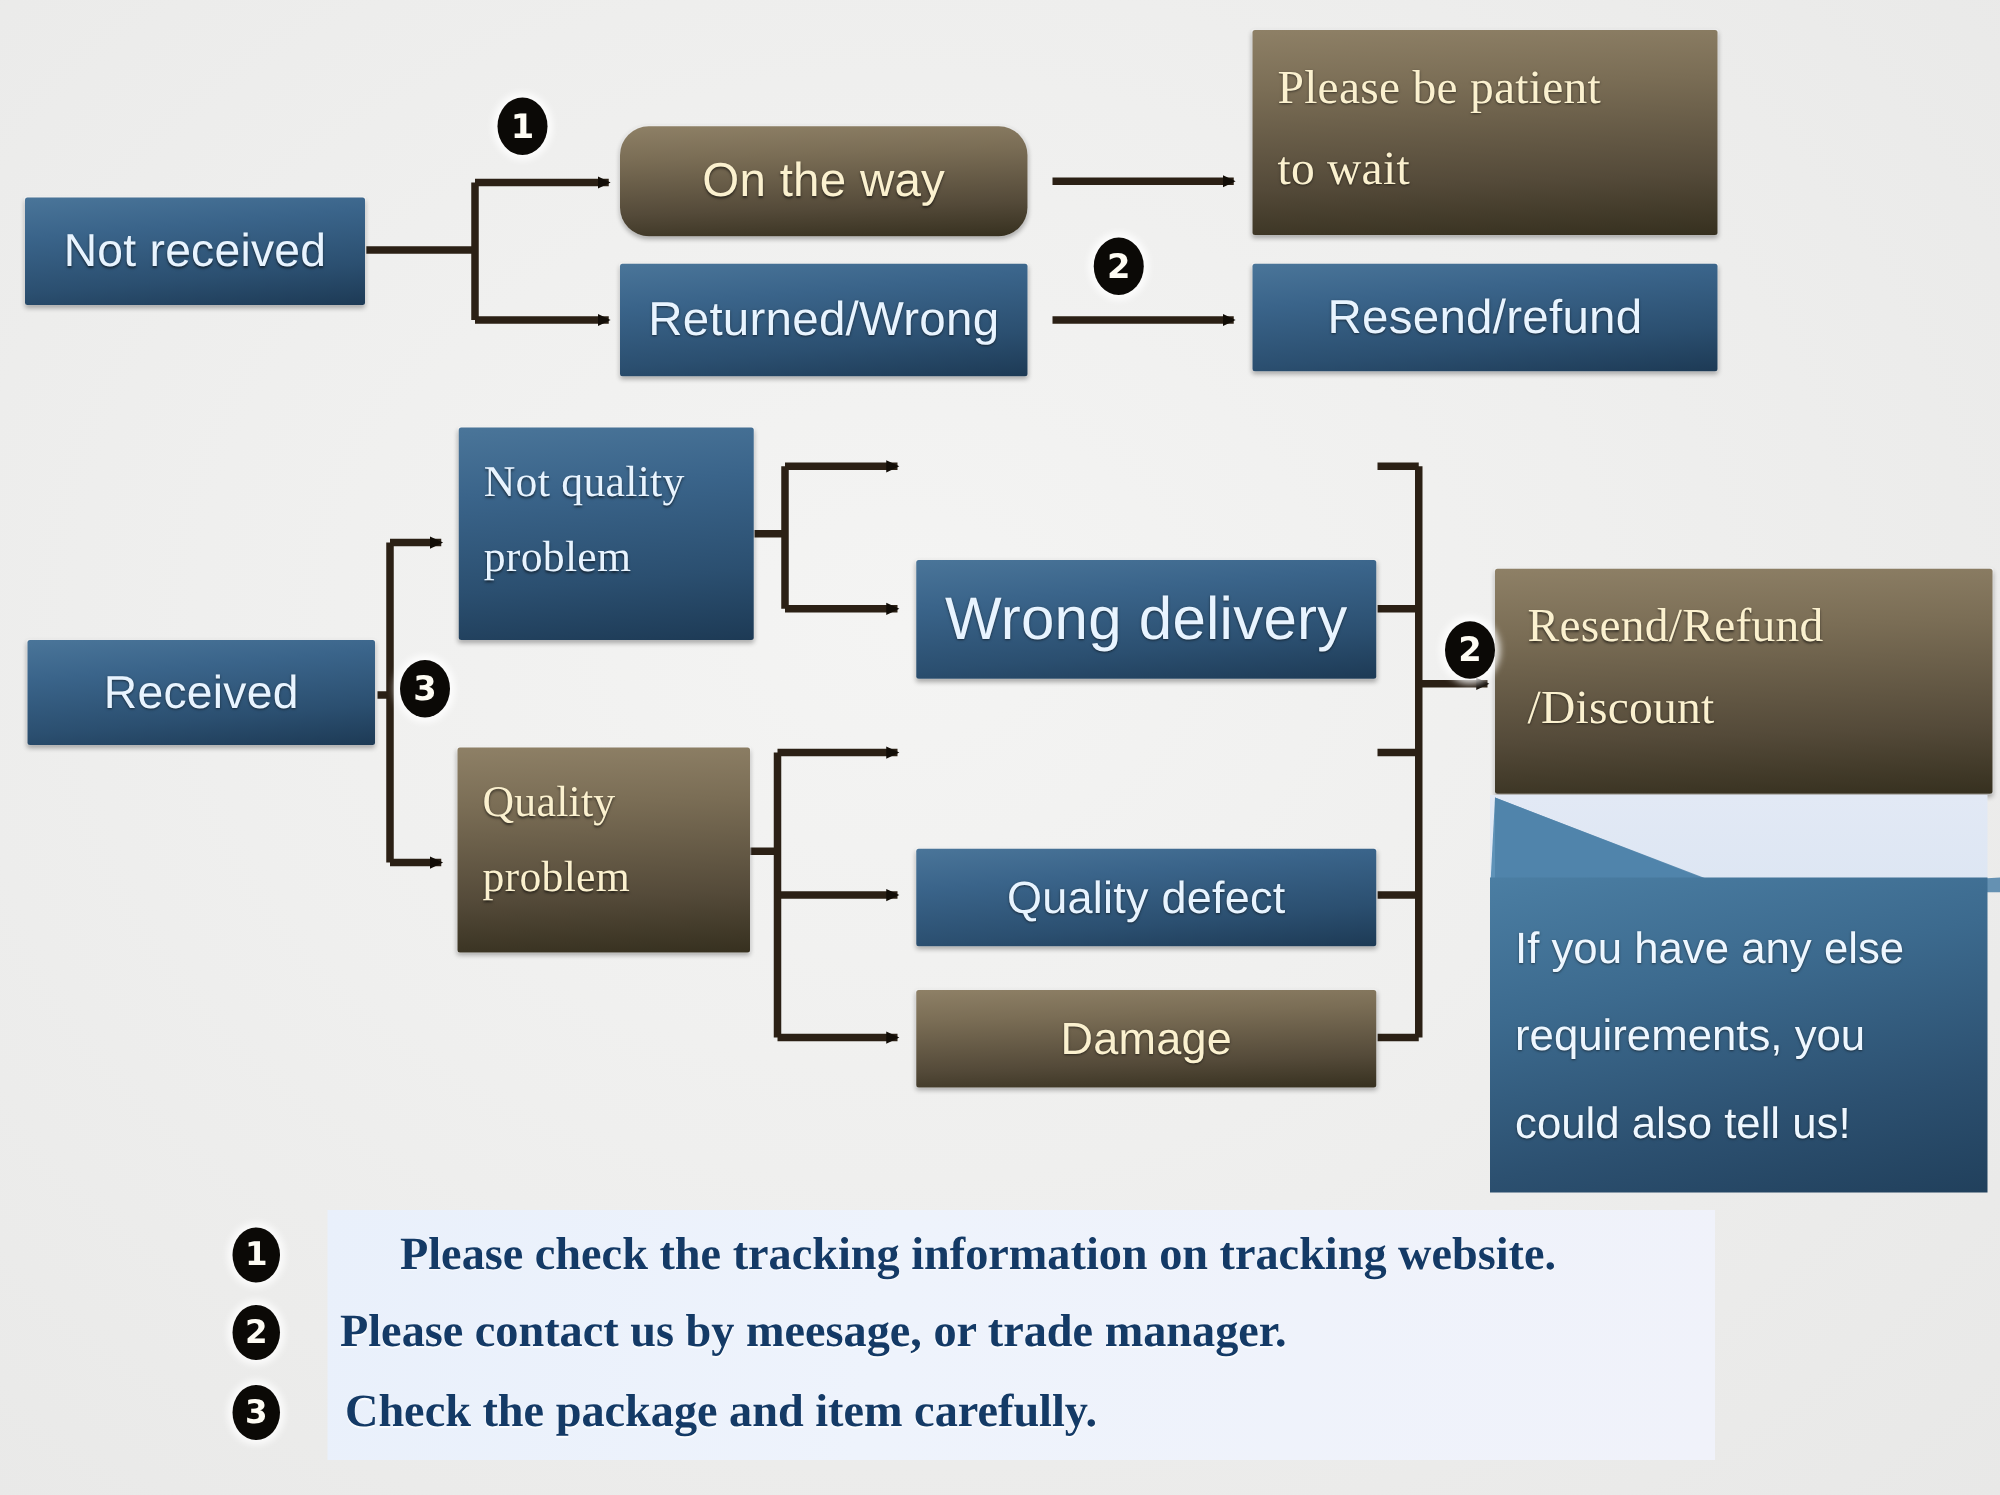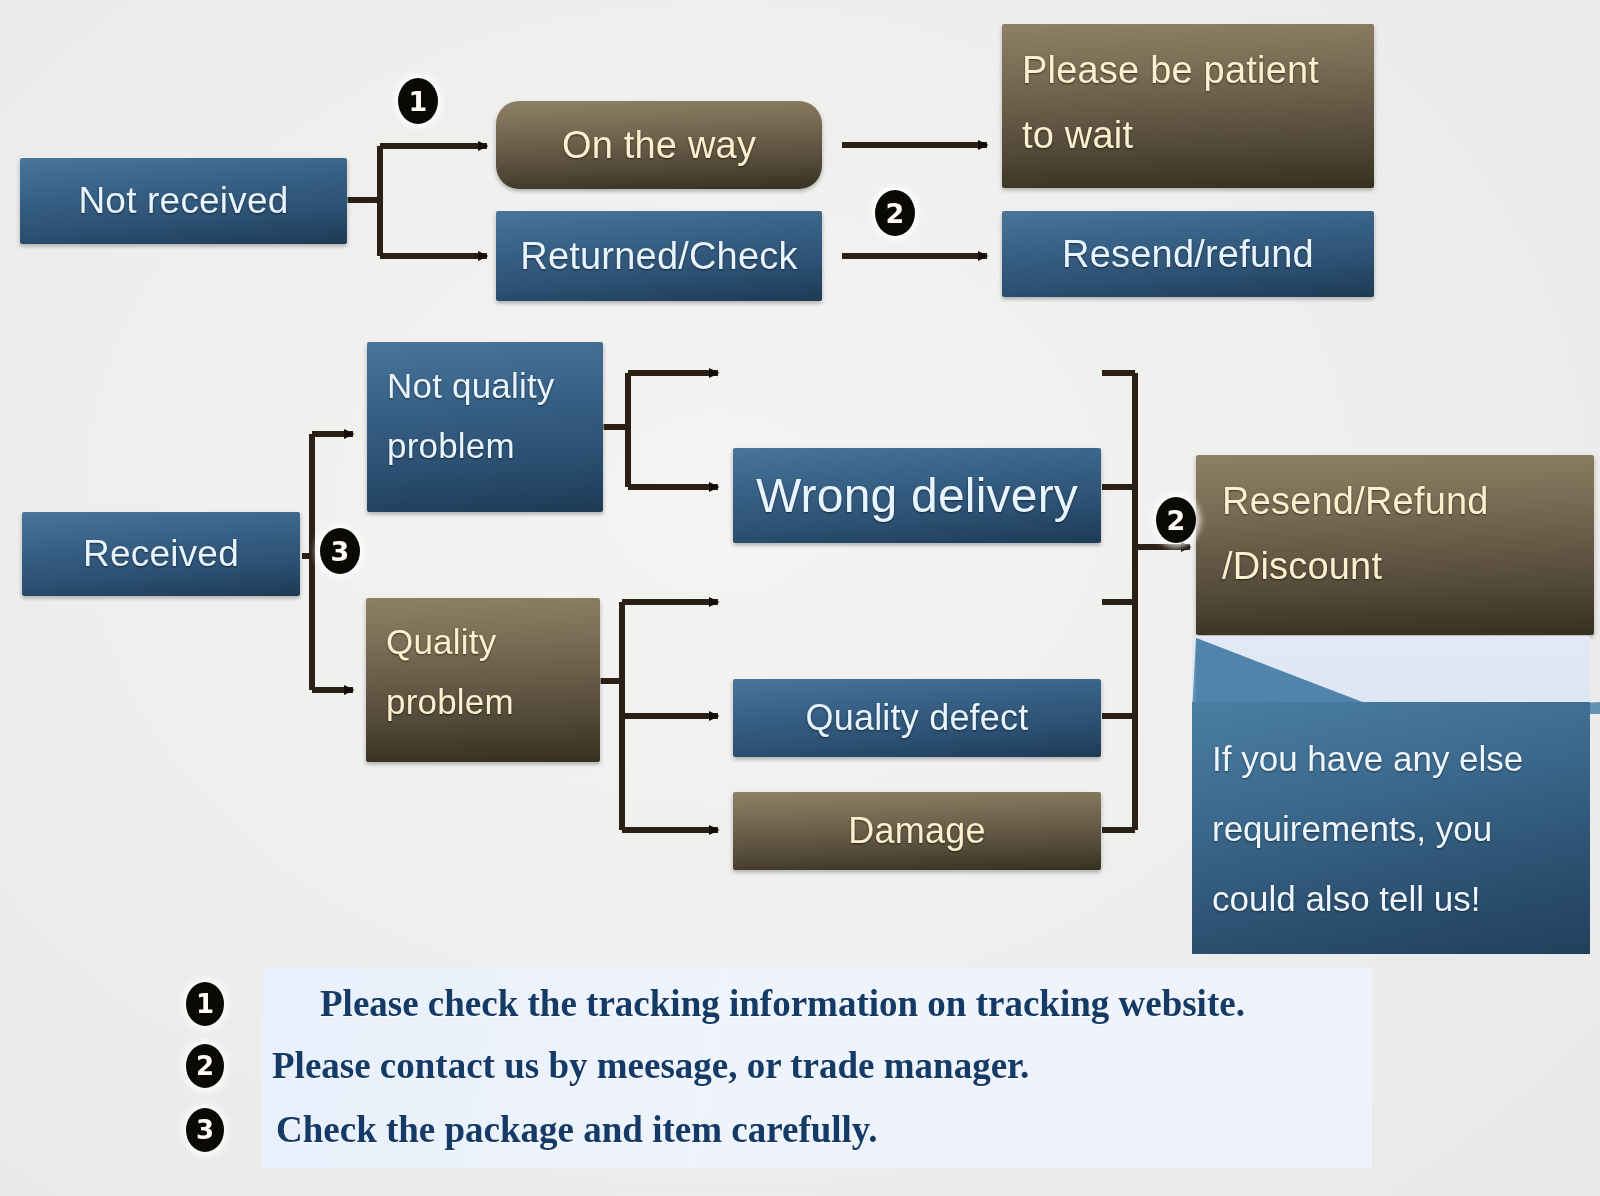--- a/index.html
+++ b/index.html
@@ -33,21 +33,21 @@
   }
   .brown{
     background:linear-gradient(178deg,#8e8066 0%,#7a6d55 28%,#544a39 72%,#36301f 100%);
     color:#fbf1cf;
   }
   .center{justify-content:center;text-align:center;}
   .pad{padding:0 18px;}
 
   
   .stack{display:block;padding:14px 20px 10px 20px;align-items:stretch;}
-  .stack .ln{display:block;line-height:1.72;}
+  .stack .ln{display:block;line-height:1.72;font-family:Liberation Serif, serif;}
 
   
   .marker{
     position:absolute;
     width:40px;height:46px;border-radius:50%;
     background:#0b0906;
     color:#fffdf4;
     font-weight:bold;font-size:27px;
     display:flex;align-items:center;justify-content:center;
     box-shadow:0 0 6px 4px rgba(255,255,255,.85);
@@ -136,34 +136,34 @@
       <path d="M1102,373 L1135,373"></path>
       <path d="M1102,487 L1135,487"></path>
       <path d="M1102,602 L1135,602"></path>
       <path d="M1102,716 L1135,716"></path>
       <path d="M1102,830 L1135,830"></path>
       <path d="M1135,373 L1135,830"></path>
       <path d="M1135,547 L1190,547" marker-end="url(#arw)"></path>
     </g>
   </svg>
 
-  <div class="node blue center pad" style="left:20px;top:158px;width:327px;height:86px;font-size:37px;">
+  <div class="node blue center pad" style="left:20px;top:158px;width:272px;height:86px;font-size:37px;">
     <span class="txt">Not received</span>
   </div>
 
   <div class="marker" style="left:398px;top:78px;">
     <span>1</span>
   </div>
 
   <div class="node brown center pad" style="left:496px;top:101px;width:326px;height:88px;font-size:38px;border-radius:23px;">
     <span class="txt">On the way</span>
   </div>
 
   <div class="node blue center pad" style="left:496px;top:211px;width:326px;height:90px;font-size:38px;">
-    <span class="txt">Returned/Check</span>
+    <span class="txt">Returned/Wrong</span>
   </div>
 
   <div class="marker" style="left:875px;top:190px;">
     <span>2</span>
   </div>
 
   <div class="node brown stack" style="left:1002px;top:24px;width:372px;height:164px;font-size:38px;">
     <span class="ln">Please be patient</span>
     <span class="ln">to wait</span>
   </div>

